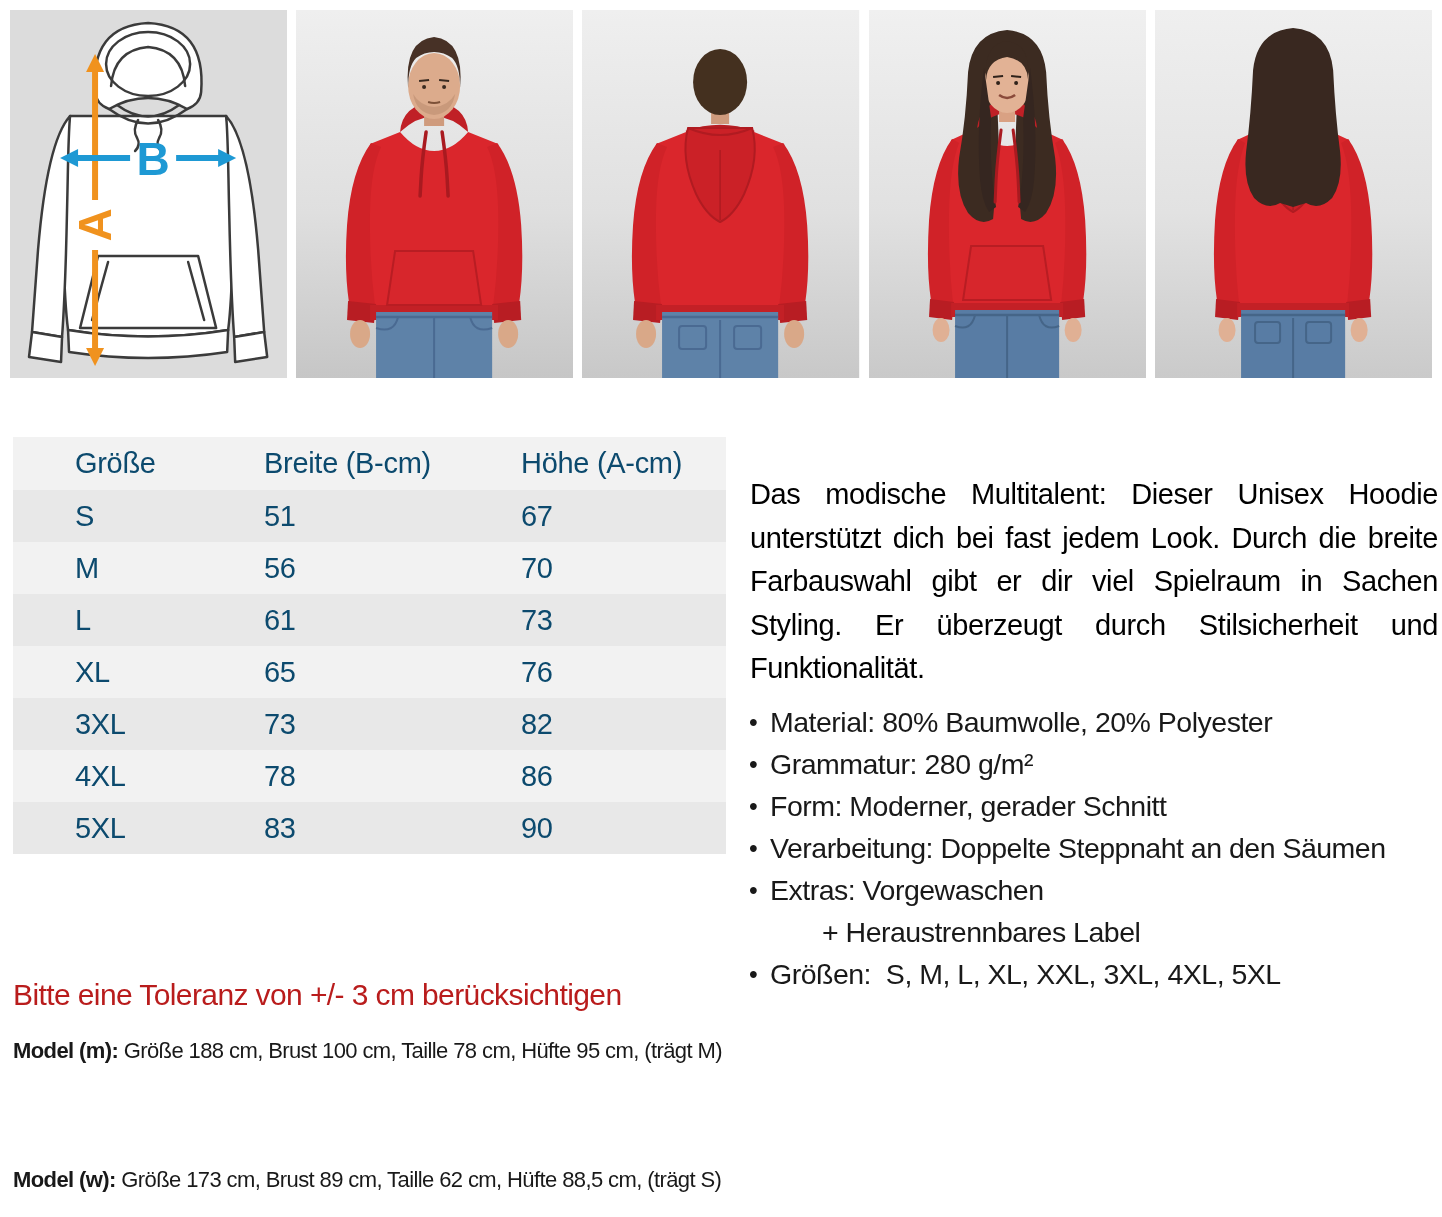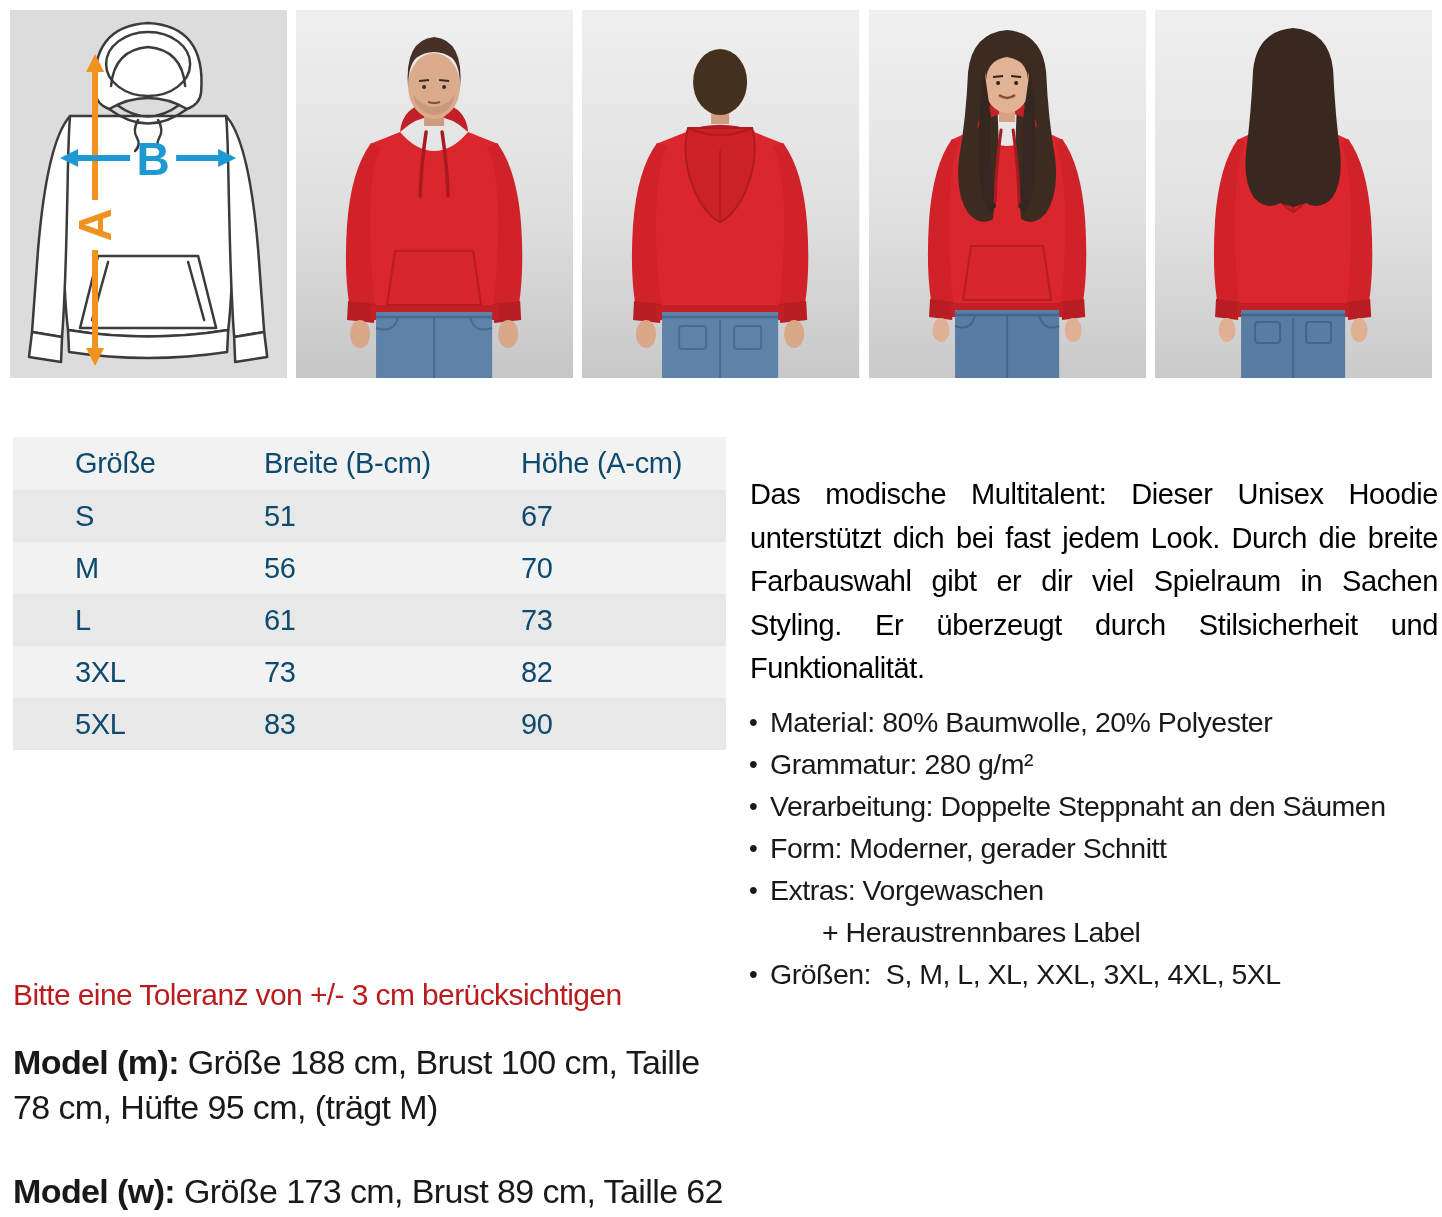--- a/index.html
+++ b/index.html
@@ -17,21 +17,21 @@
   .size-table col.c1{width:250px;} .size-table col.c2{width:257px;} .size-table col.c3{width:206px;}
   .size-table th{font-weight:normal;text-align:left;}
   .size-table td{text-align:left;}
   .size-table thead tr{height:53px;background:#f2f2f2;}
   .size-table tbody tr{height:52px;background:#f2f2f2;}
   .size-table tbody tr:nth-child(odd){background:#e8e8e8;}
   .size-table th:first-child,.size-table td:first-child{padding-left:62px;}
 
   
   .tolerance{position:absolute;left:13px;top:948px;font-size:30px;letter-spacing:-0.6px;color:#b91c1c;}
-  .model{position:absolute;left:13px;width:714px;font-size:34px;line-height:45px;
+  .model{position:absolute;left:13px;width:714px;font-size:22px;line-height:45px;
          letter-spacing:-0.6px;color:#191919;}
   .model b{font-weight:bold;}
   .model span{white-space:pre-wrap;}
   .model-m{top:1006px;}
   .model-w{top:1135px;}
 
   
   .desc{position:absolute;left:750px;top:444px;width:688px;font-size:29px;line-height:43.5px;
         text-align:justify;letter-spacing:-0.4px;color:#000000;}
   .features{position:absolute;left:748px;top:701px;width:692px;margin:0;padding:0;
@@ -247,43 +247,53 @@
         <td>M</td>
         <td>56</td>
         <td>70</td>
       </tr>
       <tr>
         <td>L</td>
         <td>61</td>
         <td>73</td>
       </tr>
       <tr>
+        <td>XL</td>
+        <td>65</td>
+        <td>76</td>
+      </tr>
+      <tr>
         <td>3XL</td>
         <td>73</td>
         <td>82</td>
       </tr>
       <tr>
+        <td>4XL</td>
+        <td>78</td>
+        <td>86</td>
+      </tr>
+      <tr>
         <td>5XL</td>
         <td>83</td>
         <td>90</td>
       </tr>
     </tbody>
   </table>
 
   <p class="tolerance">Bitte eine Toleranz von +/- 3 cm berücksichtigen</p>
 
   <p class="model model-m"><b>Model (m):</b><span> Größe 188 cm, Brust 100 cm, Taille 78 cm, Hüfte 95 cm, (trägt M)</span></p>
 
   <p class="model model-w"><b>Model (w):</b><span> Größe 173 cm, Brust 89 cm, Taille 62 cm, Hüfte 88,5 cm, (trägt S)</span></p>
 
   <p class="desc">Das modische Multitalent: Dieser Unisex Hoodie unterstützt dich bei fast jedem Look. Durch die breite Farbauswahl gibt er dir viel Spielraum in Sachen Styling. Er überzeugt durch Stilsicherheit und Funktionalität.</p>
 
   <ul class="features">
     <li><span>Material: 80% Baumwolle, 20% Polyester</span></li>
     <li><span>Grammatur: 280 g/m²</span></li>
+    <li><span>Form: Moderner, gerader Schnitt</span></li>
     <li><span>Verarbeitung: Doppelte Steppnaht an den Säumen</span></li>
-    <li><span>Form: Moderner, gerader Schnitt</span></li>
     <li><span>Extras: Vorgewaschen</span></li>
     <li class="indent"><span>+ Heraustrennbares Label</span></li>
     <li><span>Größen:  S, M, L, XL, XXL, 3XL, 4XL, 5XL</span></li>
   </ul>
 
 </div>
 
 </body></html>

